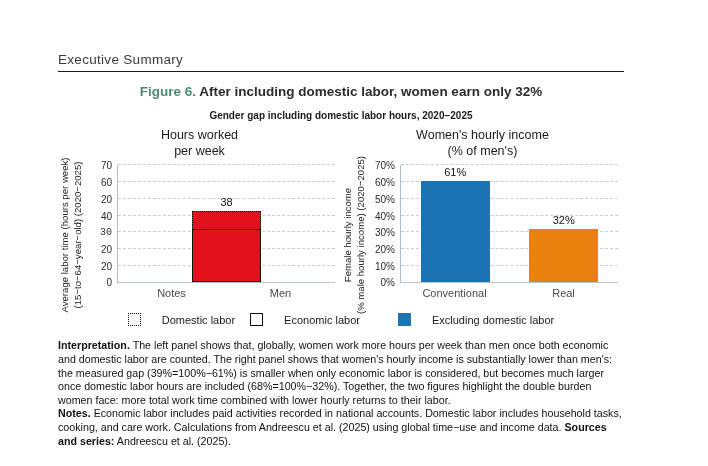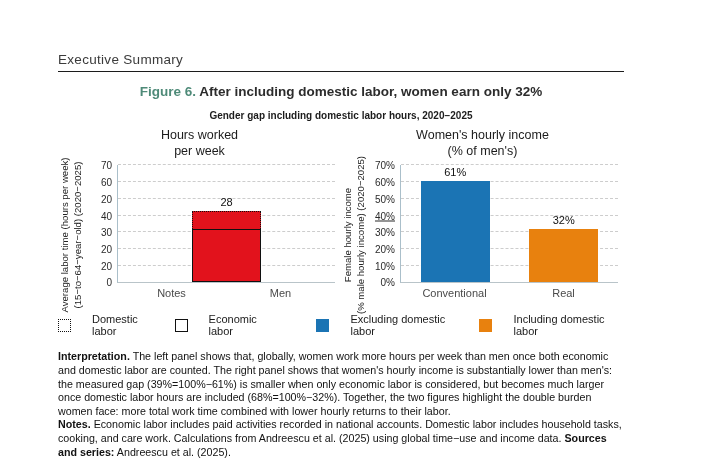--- a/index.html
+++ b/index.html
@@ -102,34 +102,34 @@
           </div>
         </div>
         <div class="plot-wrap">
           <div class="plot">
               <div class="ytick" style="bottom: 0%;">0</div>
               <div class="gridline" style="bottom: 14.2857%;"></div>
               <div class="ytick" style="bottom: 14.2857%;">20</div>
               <div class="gridline" style="bottom: 28.5714%;"></div>
               <div class="ytick" style="bottom: 28.5714%;">20</div>
               <div class="gridline" style="bottom: 42.8571%;"></div>
-              <div class="ytick" style="bottom: 42.8571%;">30</div>
+              <div class="ytick" style="bottom: 42.8571%; font-family: Liberation Mono, monospace;">30</div>
               <div class="gridline" style="bottom: 57.1429%;"></div>
               <div class="ytick" style="bottom: 57.1429%;">40</div>
               <div class="gridline" style="bottom: 71.4286%;"></div>
               <div class="ytick" style="bottom: 71.4286%;">20</div>
               <div class="gridline" style="bottom: 85.7143%;"></div>
               <div class="ytick" style="bottom: 85.7143%;">60</div>
               <div class="gridline" style="bottom: 100%;"></div>
               <div class="ytick" style="bottom: 100%;">70</div>
               <div class="bars">
                 <div class="bar-col">
                   <div class="seg" style="height: 45.7143%; background: rgb(226, 18, 28); border: 1.5px solid rgb(16, 16, 16);"></div>
                   <div class="seg" style="height: 15.7143%; background: rgb(226, 18, 28); border-top: 1.6px dotted rgb(16, 16, 16); border-right: 1.6px dotted rgb(16, 16, 16); border-bottom: none; border-left: 1.6px dotted rgb(16, 16, 16); border-image: initial;"></div>
-                  <div class="bar-label" style="bottom: calc(61.4286% + 3px);">28</div>
+                  <div class="bar-label" style="bottom: calc(61.4286% + 3px);">38</div>
                 </div>
               </div>
             </div>
           <div class="x-labels">
               <div class="x-label">Notes</div>
               <div class="x-label">Men</div>
             </div>
         </div>
       </div>
     </div>
@@ -149,21 +149,21 @@
         <div class="plot-wrap">
           <div class="plot">
               <div class="ytick" style="bottom: 0%;">0%</div>
               <div class="gridline" style="bottom: 14.2857%;"></div>
               <div class="ytick" style="bottom: 14.2857%;">10%</div>
               <div class="gridline" style="bottom: 28.5714%;"></div>
               <div class="ytick" style="bottom: 28.5714%; margin-left: 48px;">20%</div>
               <div class="gridline" style="bottom: 42.8571%;"></div>
               <div class="ytick" style="bottom: 42.8571%;">30%</div>
               <div class="gridline" style="bottom: 57.1429%;"></div>
-              <div class="ytick" style="bottom: 57.1429%; text-decoration: underline;">40%</div>
+              <div class="ytick" style="bottom: 57.1429%;">40%</div>
               <div class="gridline" style="bottom: 71.4286%;"></div>
               <div class="ytick" style="bottom: 71.4286%;">50%</div>
               <div class="gridline" style="bottom: 85.7143%;"></div>
               <div class="ytick" style="bottom: 85.7143%;">60%</div>
               <div class="gridline" style="bottom: 100%;"></div>
               <div class="ytick" style="bottom: 100%;">70%</div>
               <div class="bars">
                 <div class="bar-col">
                   <div class="seg" style="height: 87.1429%; background: rgb(27, 116, 180);"></div>
                   <div class="bar-label" style="bottom: calc(87.1429% + 3px);">61%</div>
@@ -193,24 +193,20 @@
       <div class="legend-item">
         <span class="swatch sw-solid"></span>
         <span>Economic labor</span>
       </div>
     </div>
     <div class="legend-group">
       <div class="legend-item">
         <span class="swatch sw-blue"></span>
         <span>Excluding domestic labor</span>
       </div>
-      <div class="legend-item">
-        <span class="swatch sw-orange"></span>
-        <span>Including domestic labor</span>
-      </div>
     </div>
   </div>
 
   <div class="footnote">
     <div><b>Interpretation.</b><span> The left panel shows that, globally, women work more hours per week than men once both economic and domestic labor are counted. The right panel shows that women's hourly income is substantially lower than men's: the measured gap (39%=100%−61%) is smaller when only economic labor is considered, but becomes much larger once domestic labor hours are included (68%=100%−32%). Together, the two figures highlight the double burden women face: more total work time combined with lower hourly returns to their labor.</span></div>
     <div><b>Notes.</b><span> Economic labor includes paid activities recorded in national accounts. Domestic labor includes household tasks, cooking, and care work. Calculations from Andreescu et al. (2025) using global time−use and income data. </span><b>Sources and series:</b><span> Andreescu et al. (2025).</span></div>
   </div>
 
 </div>
 

